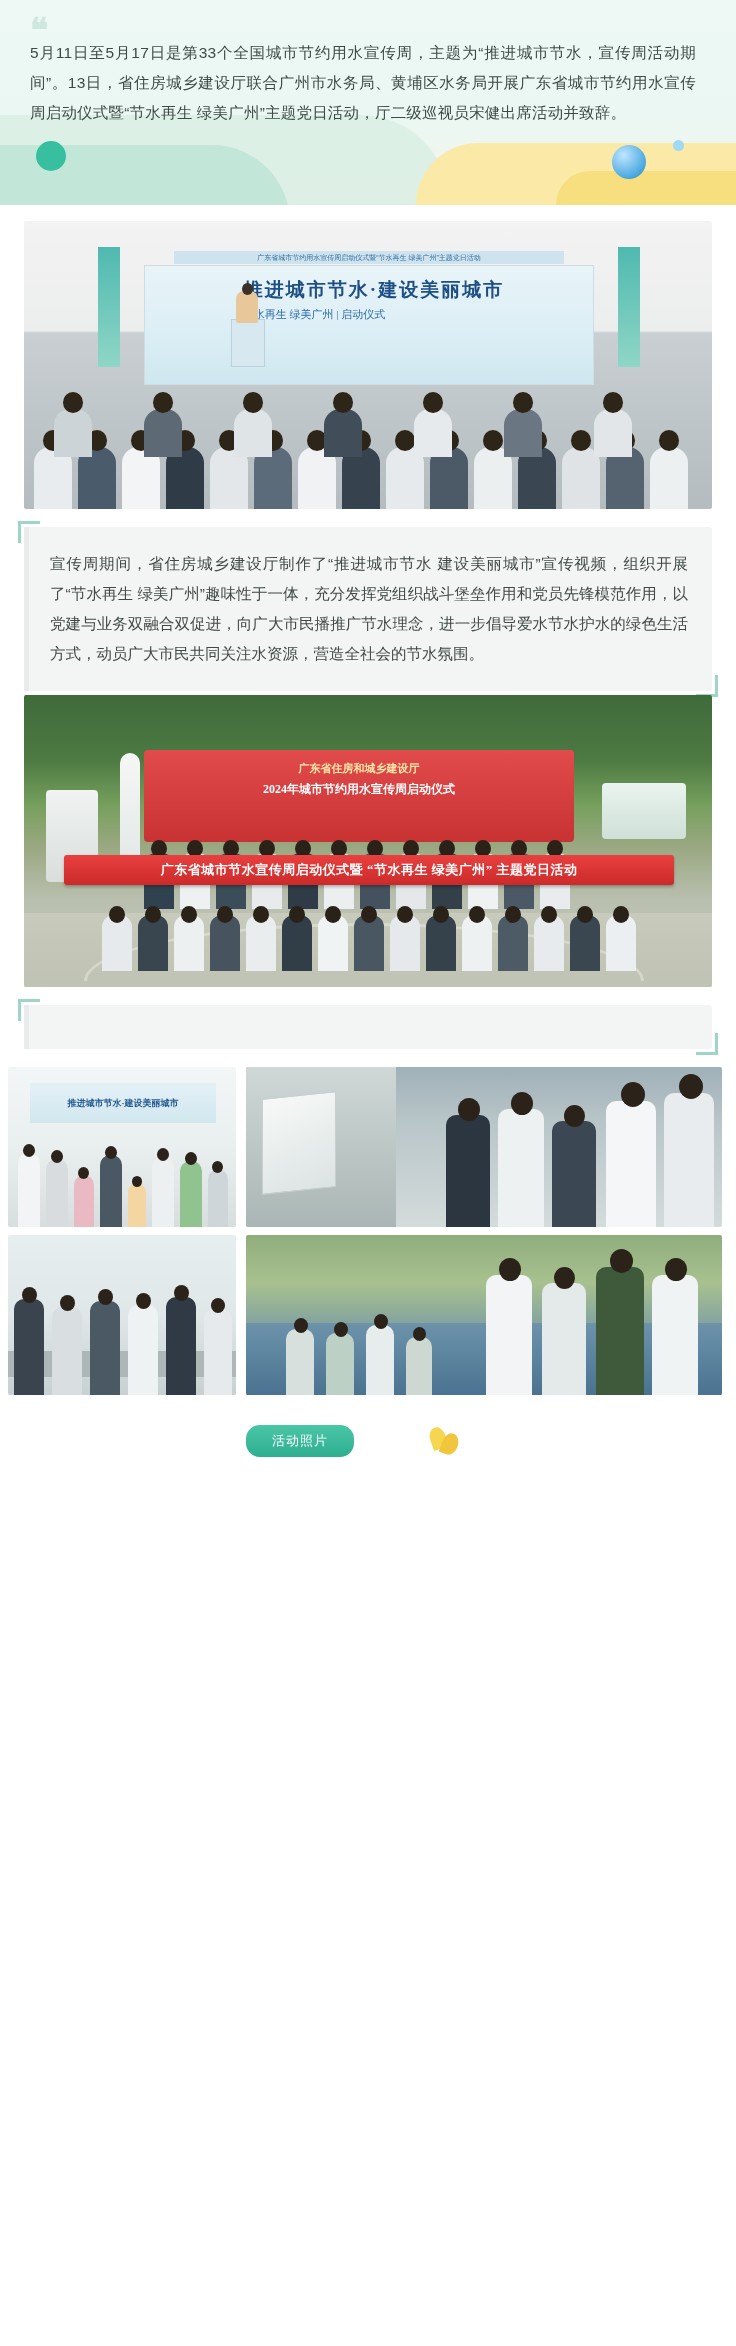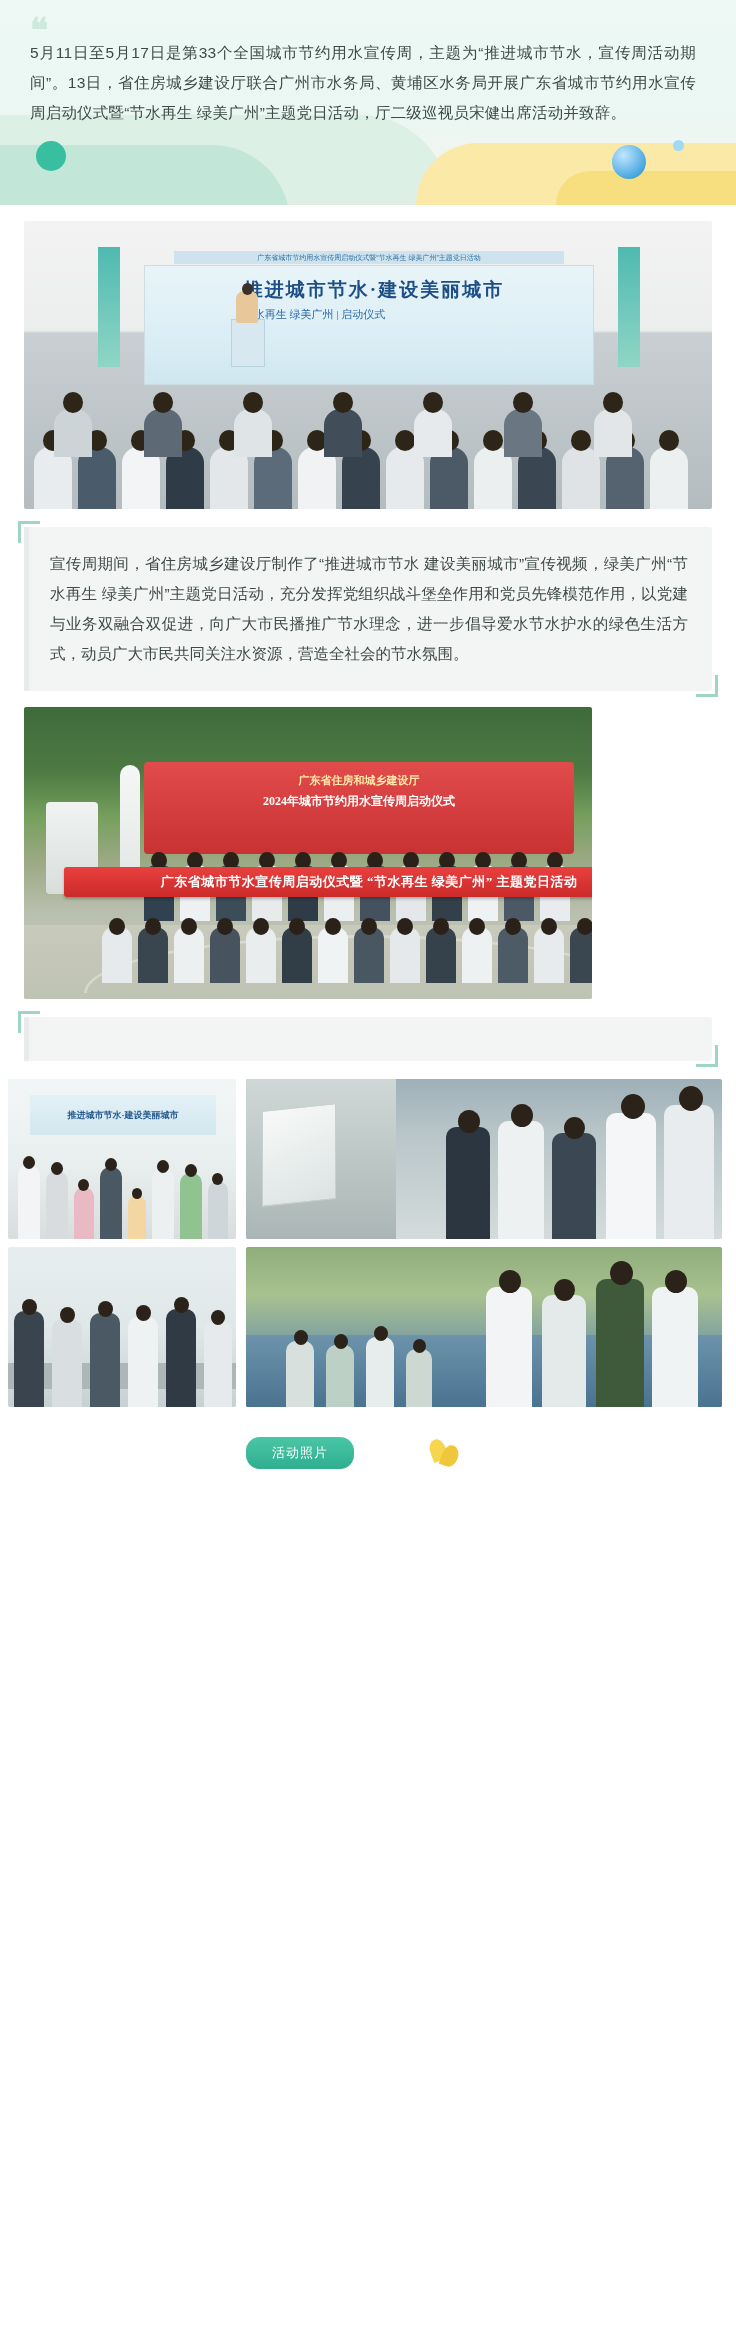--- a/index.html
+++ b/index.html
@@ -148,22 +148,22 @@
     position: absolute; width: 20px; height: 21px; border-radius: 50%;
     background: #2e2519;
   }
   .ph1 .side-banner {
     position: absolute; width: 22px; height: 120px;
     background: linear-gradient(180deg,#4fb9b0,#8fd6c6);
   }
 
   
   .ph2 {
-    margin: 16px 24px 0 24px;
-    width: 568px; height: 292px;
+    margin: 4px 24px 0 24px;
+    width: 688px; height: 292px;
     background: linear-gradient(180deg, #3e6b3a 0%, #4d7a42 22%, #77a05e 38%, #9aa882 52%, #b9bfae 70%, #c9cbbd 100%);
   }
   .ph2 .backdrop {
     position: absolute; left: 120px; top: 55px; width: 430px; height: 92px;
     background: linear-gradient(180deg,#e24b4b,#c93232);
     border-radius: 4px;
   }
   .ph2 .backdrop-t1 {
     position: absolute; left: 140px; top: 66px; width: 390px;
     text-align: center; color: #ffe9a8; font-size: 11px; font-weight: bold;
@@ -383,21 +383,21 @@
         <div class="p" style="left:570px; bottom:52px; background:#e2e6e9; height:48px;"></div>
           <div class="h" style="left:579px;bottom:96px;"></div>
       </div>
     </div>
   </div>
 
   <div class="txtcard">
     <div class="bar"></div>
     <div class="corner-tl"></div>
     <div class="corner-br"></div>
-    <p>宣传周期间，省住房城乡建设厅制作了“推进城市节水 建设美丽城市”宣传视频，绿美广州“节水再生 绿美广州”主题党日活动，充分发挥党组织战斗堡垒作用和党员先锋模范作用，以党建与业务双融合双促进，向广大市民播推广节水理念，进一步倡导爱水节水护水的绿色生活方式，动员广大市民共同关注水资源，营造全社会的节水氛围。</p>
+    <p>宣传周期间，省住房城乡建设厅制作了“推进城市节水 建设美丽城市”宣传视频，组织开展了“节水再生 绿美广州”趣味性于一体，充分发挥党组织战斗堡垒作用和党员先锋模范作用，以党建与业务双融合双促进，向广大市民播推广节水理念，进一步倡导爱水节水护水的绿色生活方式，动员广大市民共同关注水资源，营造全社会的节水氛围。</p>
   </div>
 
   <div class="photo-wrap">
     <div class="photo ph2">
       <div class="kiosk"></div>
       <div class="kiosk2"></div>
       <div class="flag"></div>
       <div class="backdrop"></div>
       <div class="backdrop-t1">广东省住房和城乡建设厅</div>
       <div class="backdrop-t2">2024年城市节约用水宣传周启动仪式</div>

